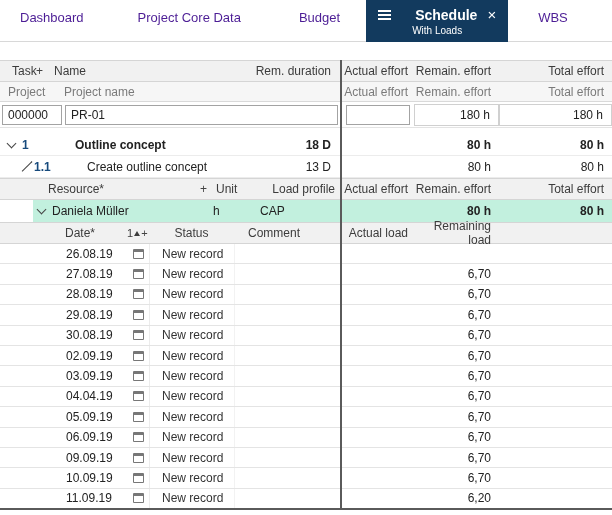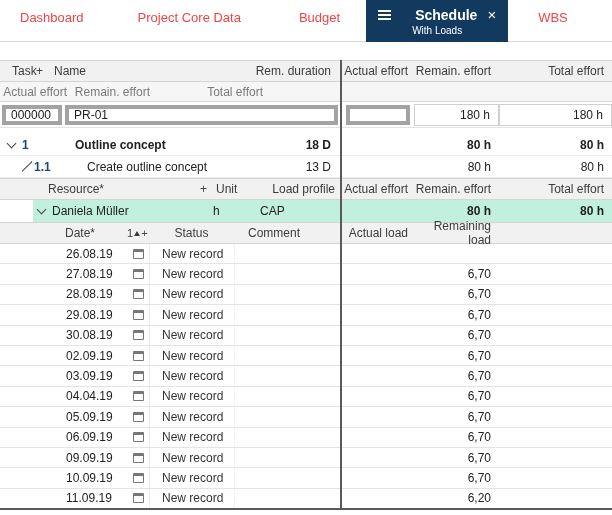--- a/index.html
+++ b/index.html
@@ -3,21 +3,21 @@
 <meta charset="utf-8">
 <style>
   :root{ --navy:#123a5e; --hl:#c2f0de; }
   *{box-sizing:border-box;}
   html,body{margin:0;padding:0;background:#fff;}
   body{width:612px;height:515px;font-family:"Liberation Sans",sans-serif;font-size:12px;color:#222;overflow:hidden;}
   .app{position:relative;width:612px;height:515px;background:#fff;overflow:hidden;}
 
   
   .tabbar{display:flex;align-items:flex-start;height:42px;border-bottom:1px solid #d8d8d8;padding-left:20px;}
-  .tab{font-size:13px;color:#ef4444;padding-top:10px;white-space:nowrap;cursor:pointer;}
+  .tab{font-size:13px;color:#4c1d95;padding-top:10px;white-space:nowrap;cursor:pointer;}
   .t2{margin-left:54px;} .t3{margin-left:58px;} .t5{margin-left:30px;padding-top:10px;}
   .tab-active{margin-left:26px;background:var(--navy);color:#fff;height:42px;padding:4px 12px 3px 12px;
     display:flex;flex-direction:column;align-items:center;justify-content:center;cursor:pointer;}
   .ta-top{display:flex;align-items:center;gap:8px;font-size:14px;}
   .ta-label{font-weight:bold;margin-left:16px;}
   .burger{display:inline-flex;flex-direction:column;gap:2px;cursor:pointer;}
   .burger i{display:block;width:13px;height:2px;background:#fff;}
   .closex{font-size:15px;line-height:12px;cursor:pointer;margin-left:2px;}
   .ta-sub{font-size:10px;margin-top:2px;}
 
@@ -40,21 +40,21 @@
   .h-dur{width:110px;text-align:right;padding-right:10px;}
 
   
   .h2{height:20px;background:#f6f6f6;color:#7a7a7a;border-top:none;border-bottom:1px solid #d9d9d9;}
   .h-project{padding-left:8px;width:64px;}
   .h-pname{flex:1;}
 
   
   .r-input{height:26px;border-bottom:1px solid #e3e3e3;}
   .r-input .left{padding-left:2px;}
-  .r-input input{height:20px;border:4px solid #a3a3a3;padding:0 5px;font:inherit;background:#fff;color:#222;}
+  .r-input input{height:20px;border:1px solid #a3a3a3;padding:0 5px;font:inherit;background:#fff;color:#222;}
   .in-id{width:60px;}
   .in-name{flex:1;margin-left:3px;margin-right:3px;}
   .r-input .c-act{display:flex;justify-content:flex-end;align-items:center;padding-right:4px;}
   .in-act{width:64px;}
   .box180{border:1px solid #d0d0d0;height:22px;line-height:20px;background:#fff;}
 
   .gaprow{height:6px;}
 
   
   .r-task{border-bottom:1px solid #ececec;}
@@ -138,20 +138,24 @@
         <span class="h-dur">Rem. duration</span>
       </div>
       <div class="right">
         <span class="c-act">Actual effort</span>
         <span class="c-rem">Remain. effort</span>
         <span class="c-tot">Total effort</span>
       </div>
     </div>
 
     <div class="row hdr h2">
+      <div class="left">
+        <span class="h-project">Project</span>
+        <span class="h-pname">Project name</span>
+      </div>
       <div class="right">
         <span class="c-act">Actual effort</span>
         <span class="c-rem">Remain. effort</span>
         <span class="c-tot">Total effort</span>
       </div>
     </div>
 
     <div class="row r-input">
       <div class="left">
         <input class="in-id" value="000000" style="">

